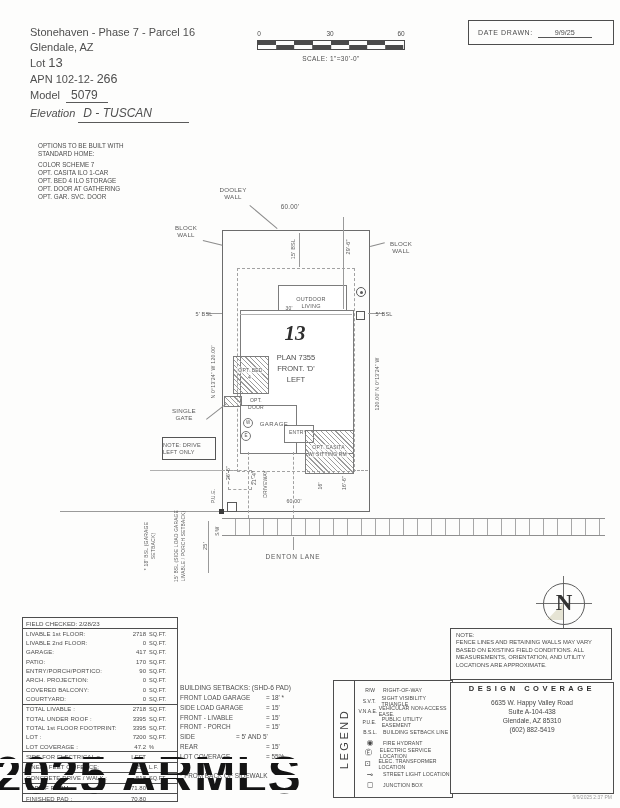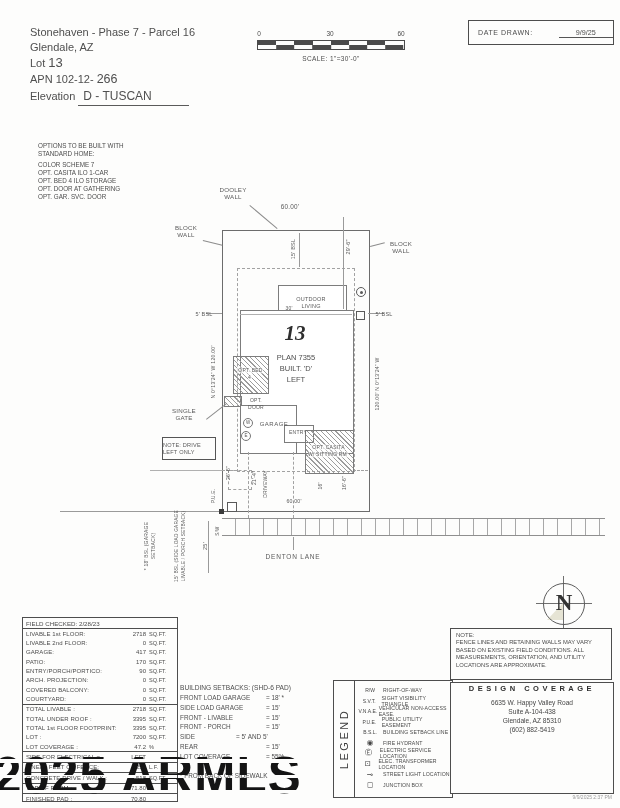--- a/index.html
+++ b/index.html
@@ -62,35 +62,36 @@
 </head>
 <body>
 
 <div id="page">
 
   <div class="abs" style="left:30px;top:25px;">
     <div class="hline">Stonehaven - Phase 7 - Parcel 16</div>
     <div class="hline">Glendale, AZ</div>
     <div class="hline"><span>Lot</span>&nbsp;<span class="big">13</span></div>
     <div class="hline" style="line-height:16px;"><span>APN 102-12-</span>&nbsp;<span style="font-size:12.5px;">266</span></div>
-    <div class="hline" style="line-height:18px;"><span>Elevation</span>&nbsp;<span class="uval" style="min-width:96px;display:inline-block;">D - TUSCAN</span></div>
+    <div class="hline" style="line-height:17px;"><span>Model</span>&nbsp;&nbsp;<span class="uval">5079</span></div>
+    <div class="hline" style="line-height:18px;font-style:italic;"><span>Elevation</span>&nbsp;<span class="uval" style="min-width:96px;display:inline-block;">D - TUSCAN</span></div>
   </div>
 
   <div>
     <div class="hlab" style="left:259px;top:33px;font-size:6.5px;">0</div>
     <div class="hlab" style="left:330px;top:33px;font-size:6.5px;">30</div>
     <div class="hlab" style="left:401px;top:33px;font-size:6.5px;">60</div>
     <div class="abs" style="left:257px;top:40px;width:146px;border:1px solid #4a4a4a;">
       <div class="sbrow"></div>
       <div class="sbrow sbrow2"></div>
     </div>
     <div class="hlab" style="left:331px;top:58px;font-size:6.5px;letter-spacing:.4px;">SCALE:  1"=30'-0"</div>
   </div>
 
-  <div class="abs" style="left:468px;top:20px;width:146px;height:25px;border:1.2px solid #4d4d4d;display:flex;align-items:center;padding-left:9px;box-sizing:border-box;gap:21px;">
+  <div class="abs" style="left:468px;top:20px;width:146px;height:25px;border:1.2px solid #4d4d4d;display:flex;align-items:center;padding-left:9px;box-sizing:border-box;">
     <span style="font-size:7px;letter-spacing:.6px;">DATE DRAWN:</span>
     <span style="font-size:7.2px;border-bottom:1px solid #555;width:54px;text-align:center;margin-left:5px;">9/9/25</span>
   </div>
 
   <div class="abs" style="left:38px;top:142px;">
     <div style="font-size:6.3px;line-height:7.8px;">OPTIONS TO BE BUILT WITH</div>
     <div style="font-size:6.3px;line-height:7.8px;margin-bottom:3px;">STANDARD HOME:</div>
     <div style="font-size:6.3px;line-height:8px;">COLOR SCHEME 7</div>
     <div style="font-size:6.3px;line-height:8px;">OPT. CASITA ILO 1-CAR</div>
     <div style="font-size:6.3px;line-height:8px;">OPT. BED 4 ILO STORAGE</div>
@@ -154,21 +155,21 @@
     <div class="vlab pl" style="left:348px;top:247px;">29'-6"</div>
     <div class="hlab pl" style="left:204px;top:314px;width:20px;">5' BSL</div>
     <div class="hlab pl" style="left:384px;top:314px;width:20px;">5' BSL</div>
     <div class="vlab pl" style="left:213px;top:372px;font-size:5.2px;">N 0°13'24" W  120.00'</div>
     <div class="vlab pl" style="left:377px;top:384px;font-size:5.2px;">120.00'  N 0°13'24" W</div>
     <div class="hlab pl" style="left:311px;top:303px;width:46px;">OUTDOOR LIVING</div>
     <div class="hlab pl" style="left:289px;top:308px;font-size:5px;">30'</div>
     <div class="hlab" style="left:295px;top:333px;font-family:'Liberation Serif',serif;font-style:italic;font-weight:bold;font-size:21px;color:#2e2e2e;">13</div>
     <div class="hlab" style="left:296px;top:368px;">
       <div style="font-size:7.5px;line-height:11px;color:#4f4f4f;">PLAN 7355</div>
-      <div style="font-size:7.5px;line-height:11px;color:#4f4f4f;">BUILT. 'D'</div>
+      <div style="font-size:7.5px;line-height:11px;color:#4f4f4f;">FRONT. 'D'</div>
       <div style="font-size:7.5px;line-height:11px;color:#4f4f4f;">LEFT</div>
     </div>
     <div class="hlab pl" style="left:250px;top:374px;width:26px;font-size:5px;"><span class="chip">OPT. BED 4</span></div>
     <div class="hlab pl" style="left:256px;top:404px;width:26px;font-size:5px;">OPT. DOOR</div>
     <div class="hlab pl" style="left:274px;top:424px;font-size:6px;letter-spacing:.5px;">GARAGE</div>
     <div class="hlab pl" style="left:298px;top:432px;font-size:5px;">ENTRY</div>
     <div class="hlab pl" style="left:328px;top:451px;width:40px;font-size:5px;"><span class="chip">OPT. CASITA W/ SITTING RM</span></div>
     <div class="hlab pl" style="left:184px;top:415px;width:38px;font-size:6.2px;">SINGLE GATE</div>
     <div class="vlab pl" style="left:228px;top:473px;font-size:5px;">26'-6"</div>
     <div class="vlab pl" style="left:254px;top:478px;font-size:5px;">21'-4"</div>

